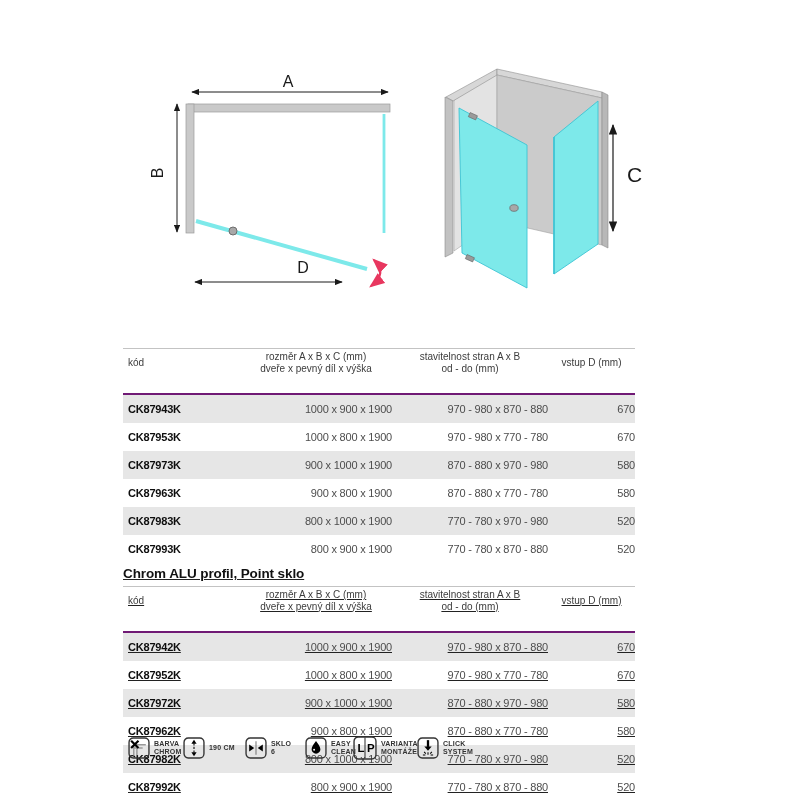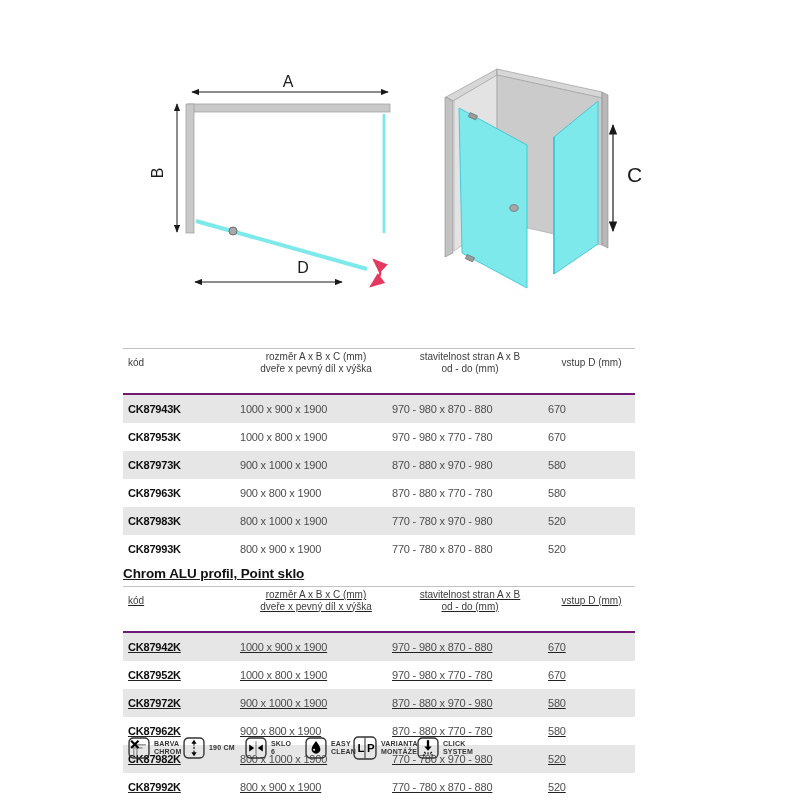--- a/index.html
+++ b/index.html
@@ -34,21 +34,21 @@
   }
   .th{font-size:10px;line-height:1.15;color:#3c3c3c;text-align:center;}
   .th.first{text-align:left;padding-left:5px;}
   .tbody{display:block;}
   .row{
     display:grid;grid-template-columns:117px 152px 156px 87px;
     height:28px;align-items:center;font-size:11px;color:#4d4d4d;
   }
   .row:nth-child(odd){background:var(--row-shade);}
   .cell.code{font-weight:bold;color:#0d0d0d;padding-left:5px;letter-spacing:-0.2px;}
-  .cell.center{text-align:left;letter-spacing:-0.2px;}
+  .cell.center{text-align:right;letter-spacing:-0.2px;}
   .footer{position:absolute;left:128px;top:736px;height:26px;width:560px;}
   .ficon-group{position:absolute;top:0;display:flex;align-items:center;gap:4px;height:24px;}
   .flabel{font-size:7px;font-weight:bold;line-height:1.2;color:#333;letter-spacing:.2px;white-space:nowrap;}
   .flabel span{display:block;}
   svg text{font-family:"Liberation Sans","DejaVu Sans",sans-serif;}
 </style>
 </head>
 <body>
 
 <div class="canvas">

